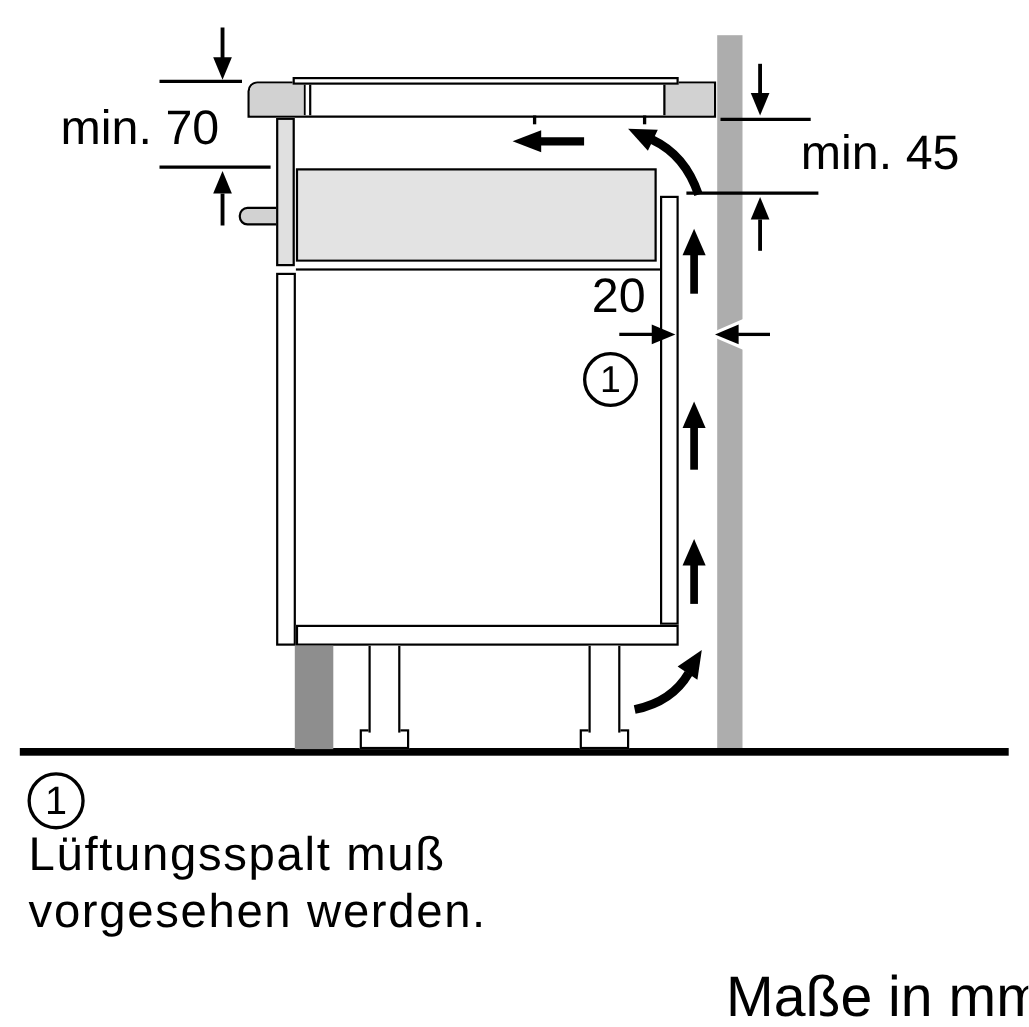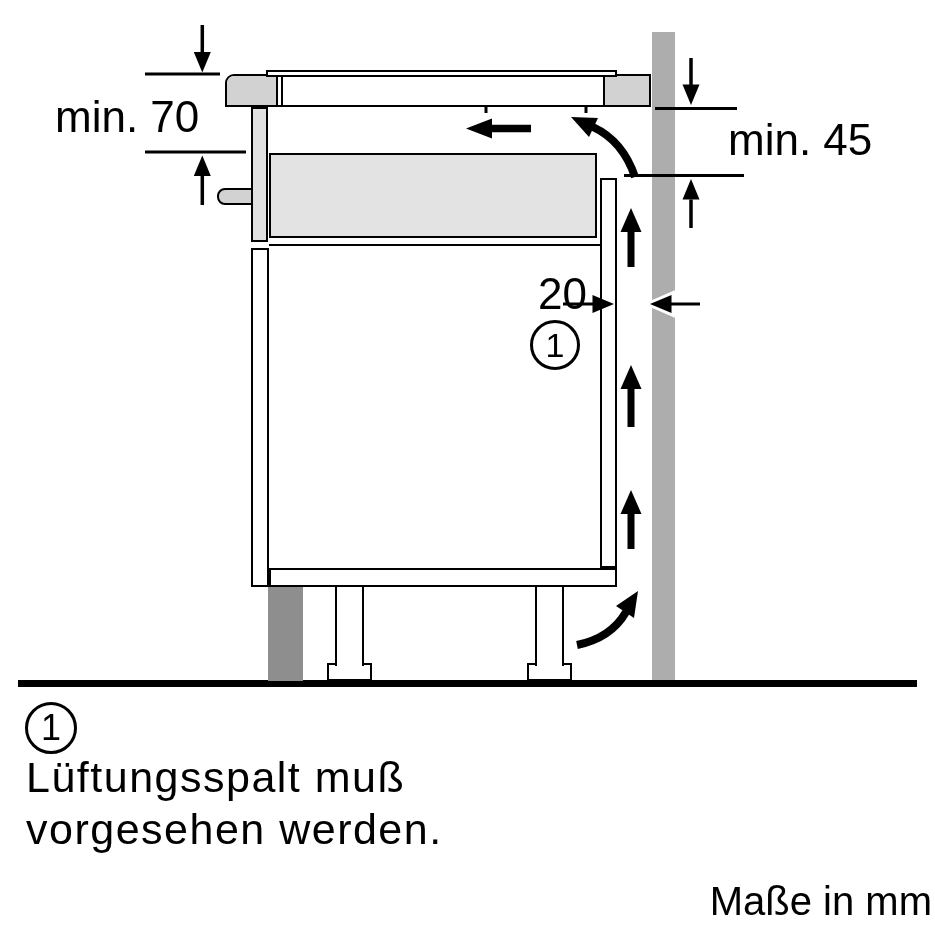--- a/index.html
+++ b/index.html
@@ -56,22 +56,22 @@
     border-left:2.5px solid var(--color-line);border-right:2.5px solid var(--color-line);z-index:2;}
   .leg-foot.front{left:327px;} .leg-shaft.front{left:335px;}
   .leg-foot.rear{left:527px;}  .leg-shaft.rear{left:535px;}
 
   .overlay{left:0;top:0;width:935px;height:934px;z-index:5;pointer-events:none;}
 
   
   .dim-label{font-size:44px;line-height:1;color:var(--color-line);white-space:nowrap;z-index:6;}
   .min70{left:55px;top:95px;}
   .min45{left:692px;top:118px;margin-left:36px;}
-  .gap20{left:538px;top:272px;}
-  .units{left:660px;top:881px;width:272px;text-align:right;font-size:40px;line-height:1;
+  .gap20{left:538px;top:248px;}
+  .units{left:660px;top:881px;width:272px;text-align:right;font-size:52px;line-height:1;
     color:var(--color-line);white-space:nowrap;z-index:6;}
 
   .callout-circle{width:50px;height:50px;border:3px solid var(--color-line);border-radius:50%;
     background:#fff;display:flex;align-items:center;justify-content:center;
     font-size:34px;color:var(--color-line);z-index:6;}
   .callout-diagram{left:530px;top:320px;}
   .callout-legend{left:25px;top:702px;width:52px;height:52px;font-size:36px;}
 
   .legend-line{left:26px;font-size:43px;letter-spacing:1.5px;line-height:1;
     color:var(--color-line);white-space:nowrap;z-index:6;}

